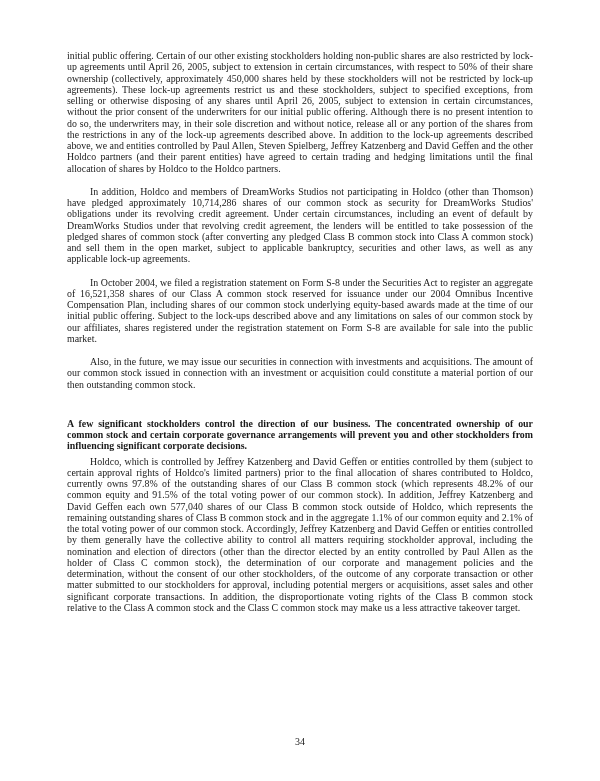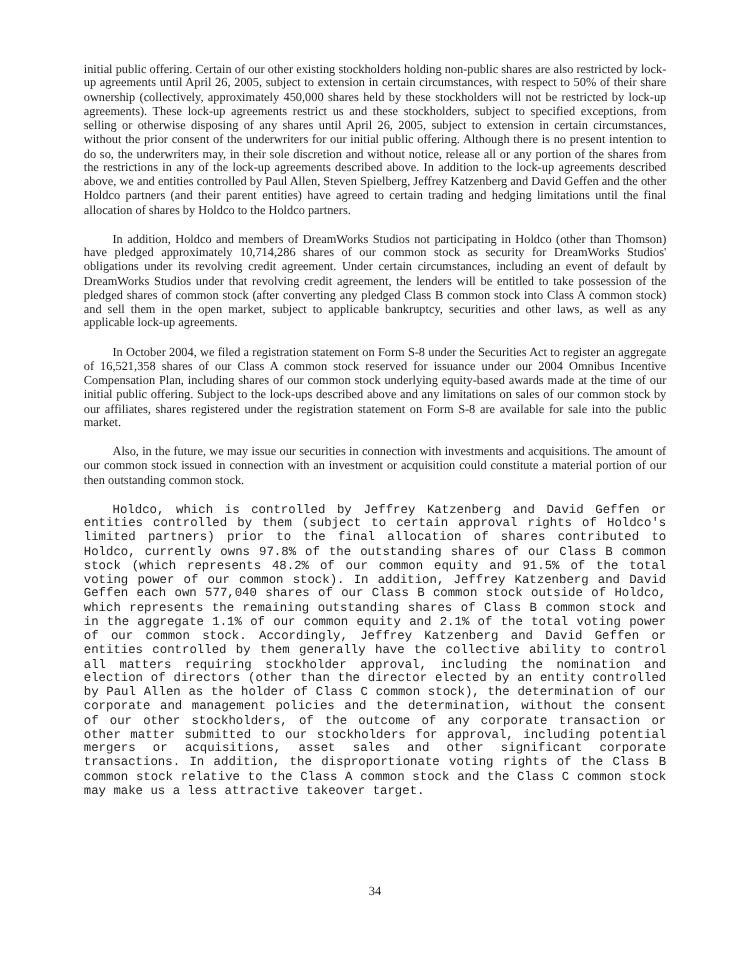--- a/index.html
+++ b/index.html
@@ -20,36 +20,37 @@
     text-indent: 0;
   }
   .para.indent { text-indent: 23px; }
   .para.first { text-indent: 0; }
   .heading {
     font-weight: bold;
     text-align: justify;
     margin: 28px 0 4px 0;
     line-height: 11.3px;
   }
-  .para.after-heading { margin-top: 0; font-family: Liberation Mono, monospace; }
+  .para.after-heading { margin-top: 0; }
   .page-number {
     position: absolute;
     left: 0;
     width: 600px;
-    top: 708px;
+    top: 736px;
     text-align: center;
     font-family: "Liberation Serif", "DejaVu Serif", serif;
     font-size: 10px;
     color: #1a1a1a;
   }
 </style>
 </head>
 <body>
 
 <div class="page">
   <p class="para first">initial public offering. Certain of our other existing stockholders holding non-public shares are also restricted by lock-up agreements until April 26, 2005, subject to extension in certain circumstances, with respect to 50% of their share ownership (collectively, approximately 450,000 shares held by these stockholders will not be restricted by lock-up agreements). These lock-up agreements restrict us and these stockholders, subject to specified exceptions, from selling or otherwise disposing of any shares until April 26, 2005, subject to extension in certain circumstances, without the prior consent of the underwriters for our initial public offering. Although there is no present intention to do so, the underwriters may, in their sole discretion and without notice, release all or any portion of the shares from the restrictions in any of the lock-up agreements described above. In addition to the lock-up agreements described above, we and entities controlled by Paul Allen, Steven Spielberg, Jeffrey Katzenberg and David Geffen and the other Holdco partners (and their parent entities) have agreed to certain trading and hedging limitations until the final allocation of shares by Holdco to the Holdco partners.</p>
   <p class="para indent">In addition, Holdco and members of DreamWorks Studios not participating in Holdco (other than Thomson) have pledged approximately 10,714,286 shares of our common stock as security for DreamWorks Studios' obligations under its revolving credit agreement. Under certain circumstances, including an event of default by DreamWorks Studios under that revolving credit agreement, the lenders will be entitled to take possession of the pledged shares of common stock (after converting any pledged Class B common stock into Class A common stock) and sell them in the open market, subject to applicable bankruptcy, securities and other laws, as well as any applicable lock-up agreements.</p>
   <p class="para indent">In October 2004, we filed a registration statement on Form S-8 under the Securities Act to register an aggregate of 16,521,358 shares of our Class A common stock reserved for issuance under our 2004 Omnibus Incentive Compensation Plan, including shares of our common stock underlying equity-based awards made at the time of our initial public offering. Subject to the lock-ups described above and any limitations on sales of our common stock by our affiliates, shares registered under the registration statement on Form S-8 are available for sale into the public market.</p>
   <p class="para indent">Also, in the future, we may issue our securities in connection with investments and acquisitions. The amount of our common stock issued in connection with an investment or acquisition could constitute a material portion of our then outstanding common stock.</p>
+  <p class="heading">A few significant stockholders control the direction of our business. The concentrated ownership of our common stock and certain corporate governance arrangements will prevent you and other stockholders from influencing significant corporate decisions.</p>
   <p class="para indent after-heading">Holdco, which is controlled by Jeffrey Katzenberg and David Geffen or entities controlled by them (subject to certain approval rights of Holdco's limited partners) prior to the final allocation of shares contributed to Holdco, currently owns 97.8% of the outstanding shares of our Class B common stock (which represents 48.2% of our common equity and 91.5% of the total voting power of our common stock). In addition, Jeffrey Katzenberg and David Geffen each own 577,040 shares of our Class B common stock outside of Holdco, which represents the remaining outstanding shares of Class B common stock and in the aggregate 1.1% of our common equity and 2.1% of the total voting power of our common stock. Accordingly, Jeffrey Katzenberg and David Geffen or entities controlled by them generally have the collective ability to control all matters requiring stockholder approval, including the nomination and election of directors (other than the director elected by an entity controlled by Paul Allen as the holder of Class C common stock), the determination of our corporate and management policies and the determination, without the consent of our other stockholders, of the outcome of any corporate transaction or other matter submitted to our stockholders for approval, including potential mergers or acquisitions, asset sales and other significant corporate transactions. In addition, the disproportionate voting rights of the Class B common stock relative to the Class A common stock and the Class C common stock may make us a less attractive takeover target.</p>
 </div>
 
 <div class="page-number">34</div>
 
 </body></html>

